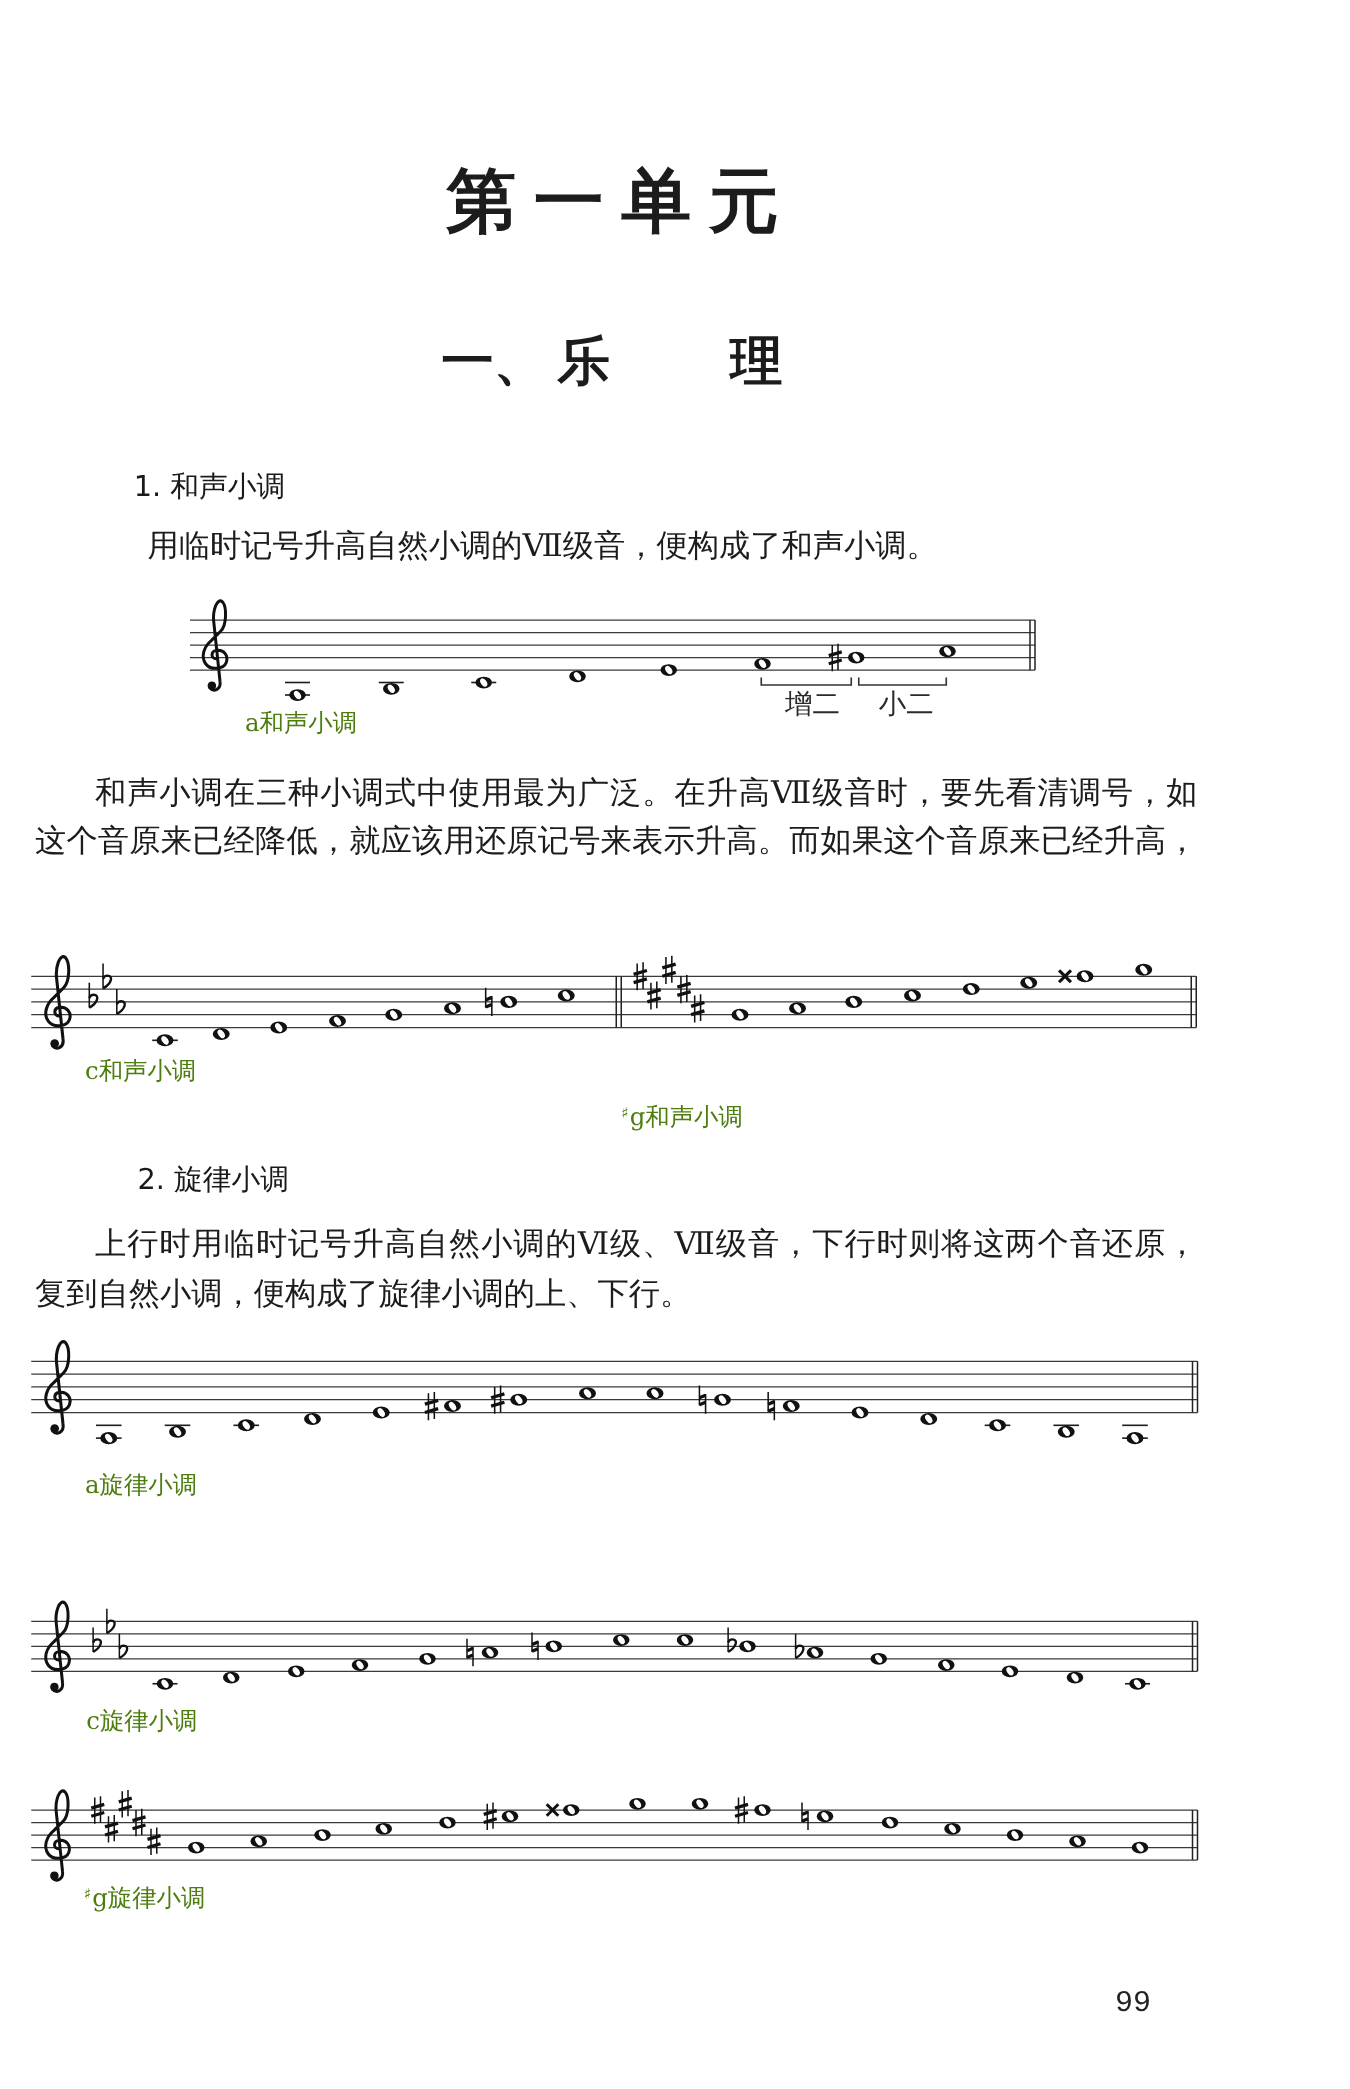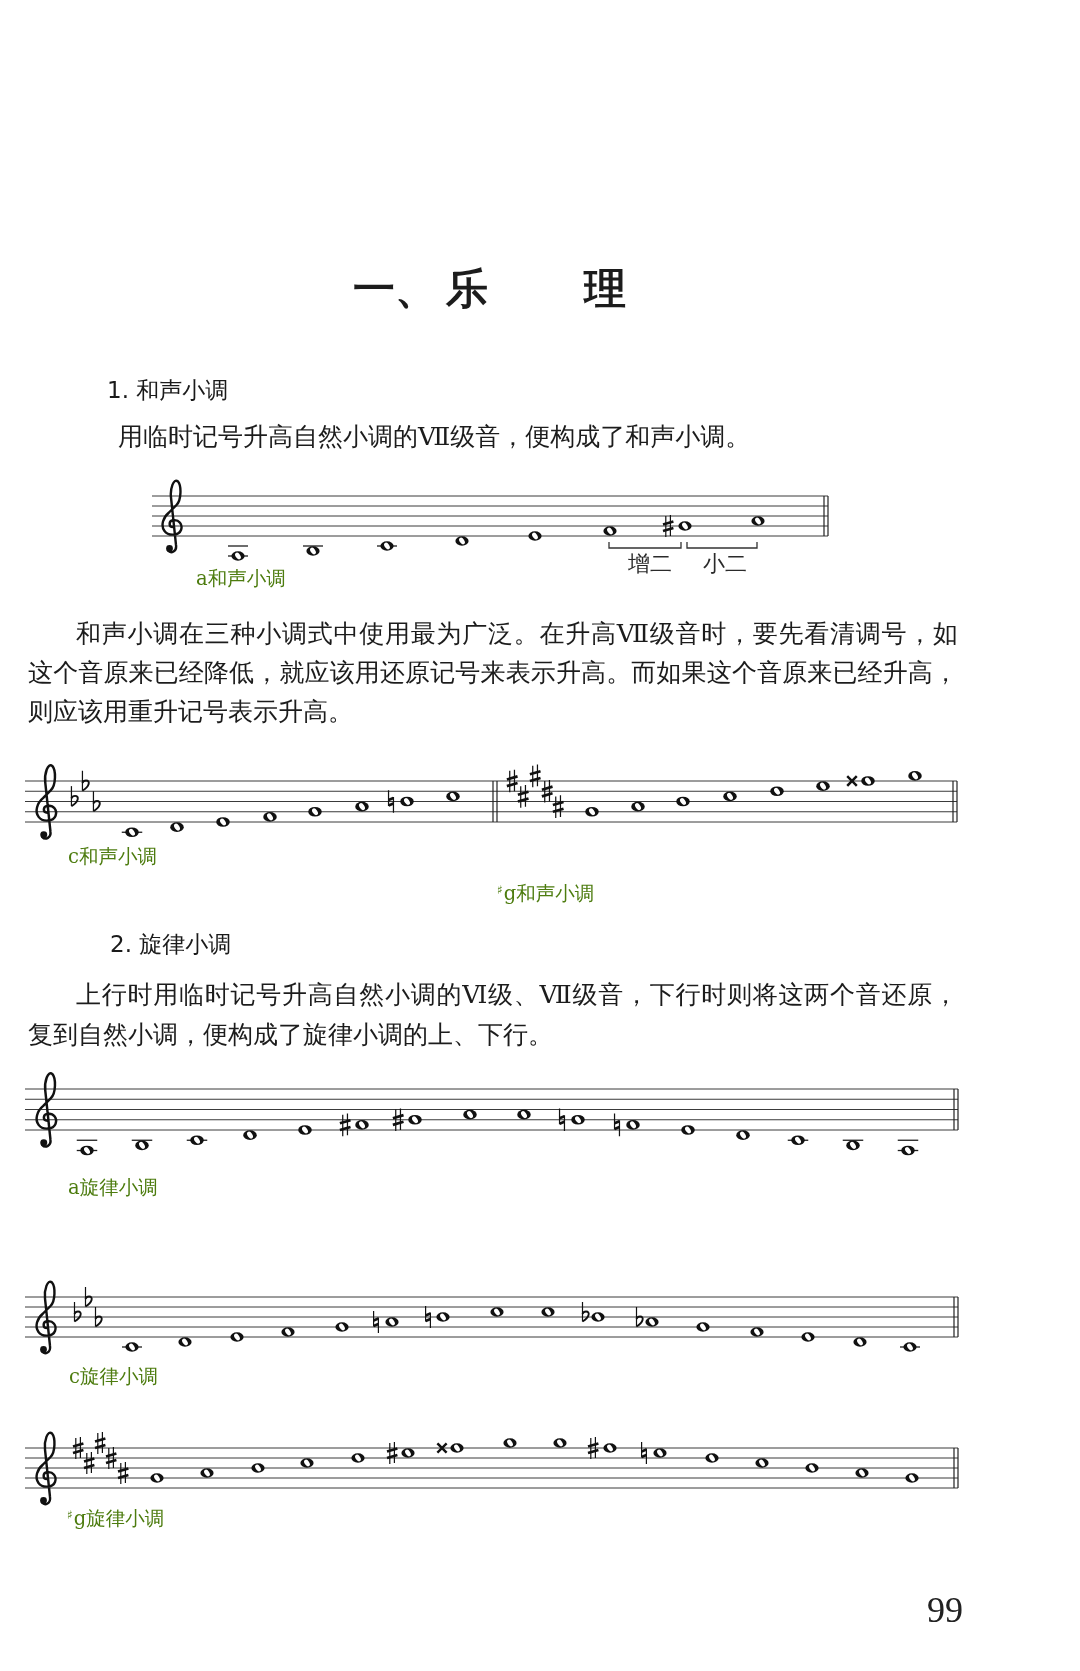--- a/index.html
+++ b/index.html
@@ -37,53 +37,53 @@
     height: 39px; line-height: 39px; overflow: hidden;
     white-space: normal; word-break: break-all;
   }
   .para.p2 .line { height: 40px; line-height: 40px; }
   .para .line.full { text-align: justify; text-align-last: justify; }
   .para .line.indent { padding-left: 48px; }
   .staff-label { font-size: 19.5px; color: #4d7c0f; }
   .staff-label .lab-acc { font-size: 12px; vertical-align: 6px; margin-right: 1px; }
   .interval-label { font-size: 22px; color: #2a2a2a; }
   .page-number {
-    left: 927px; top: 1592px; font-size: 36px;
-    font-family: Liberation Serif, serif; color: #222;
+    left: 892px; top: 1592px; font-size: 24px;
+    font-family: Liberation Mono, monospace; color: #222;
   }
   #music-svg { position: absolute; left: 0; top: 0; width: 1080px; height: 1671px; }
   .sl { stroke: #3a3a3a; stroke-width: 1; }
   .ledger { stroke: #1e1e1e; stroke-width: 1.3; }
   .clef { fill: none; stroke: #111; stroke-width: 2.4; stroke-linecap: round; stroke-linejoin: round; }
   .dot { fill: #111; }
   .nh { fill: #111; }
   .nhole { fill: #ffffff; }
   .thin { stroke: #111; stroke-width: 1.2; fill: none; }
   .thick { stroke: #111; stroke-width: 2.6; fill: none; }
   .flatbowl { stroke: #111; stroke-width: 1.9; fill: none; }
   .dsharp { stroke: #111; stroke-width: 2.4; stroke-linecap: square; fill: none; }
   .bar { stroke: #222; stroke-width: 1.2; }
   .bracket { stroke: #333; stroke-width: 1.3; fill: none; }
 </style>
 </head>
 <body>
 
 <div id="page">
 
+  <div class="abs unit-title">第一单元</div>
   <div class="abs chapter" style="left:353px">一、</div>
   <div class="abs chapter" style="left:446px">乐</div>
   <div class="abs chapter" style="left:584px">理</div>
 
   <div class="abs sec-heading" style="left:75px;top:379px">1. 和声小调</div>
   <div class="abs body-line" style="left:74px;top:424px">用临时记号升高自然小调的Ⅶ级音，便构成了和声小调。</div>
 
   <div class="para p1" style="top:614px">
     <div class="line full indent">和声小调在三种小调式中使用最为广泛。在升高Ⅶ级音时，要先看清调号，如果</div>
     <div class="line full">这个音原来已经降低，就应该用还原记号来表示升高。而如果这个音原来已经升高，</div>
-    <div class="line">则应该用重升记号表示升高。</div>
   </div>
 
   <div class="abs sec-heading" style="left:78px;top:933px">2. 旋律小调</div>
   <div class="para p2" style="top:975px">
     <div class="line full indent">上行时用临时记号升高自然小调的Ⅵ级、Ⅶ级音，下行时则将这两个音还原，回</div>
     <div class="line">复到自然小调，便构成了旋律小调的上、下行。</div>
   </div>
 
   <svg id="music-svg" viewBox="0 0 1080 1671">
       <g>

